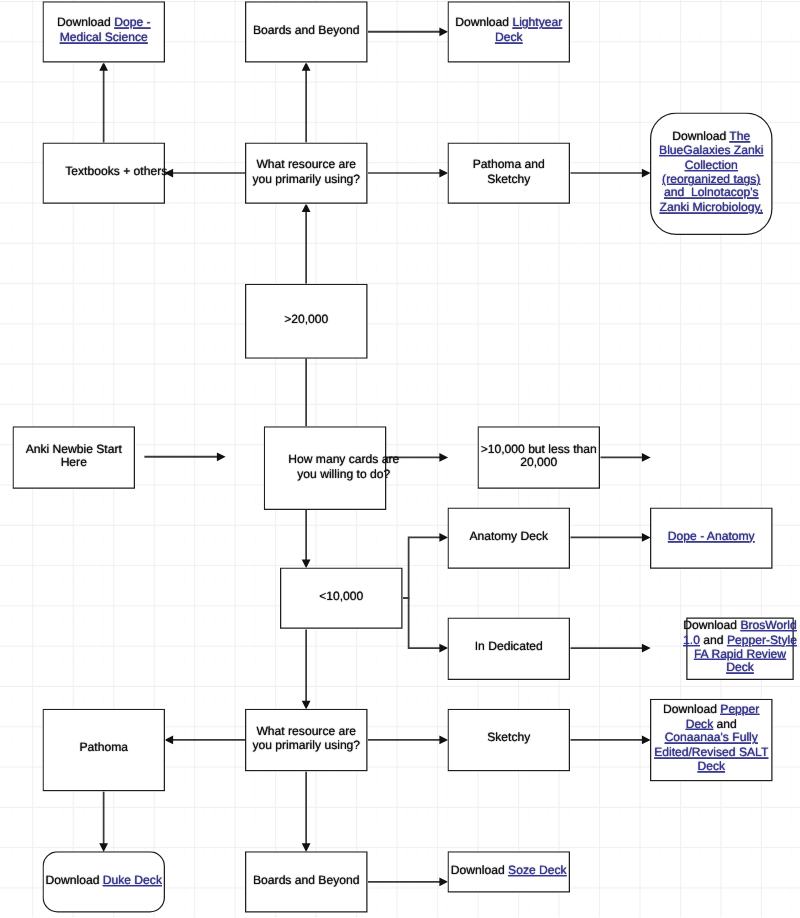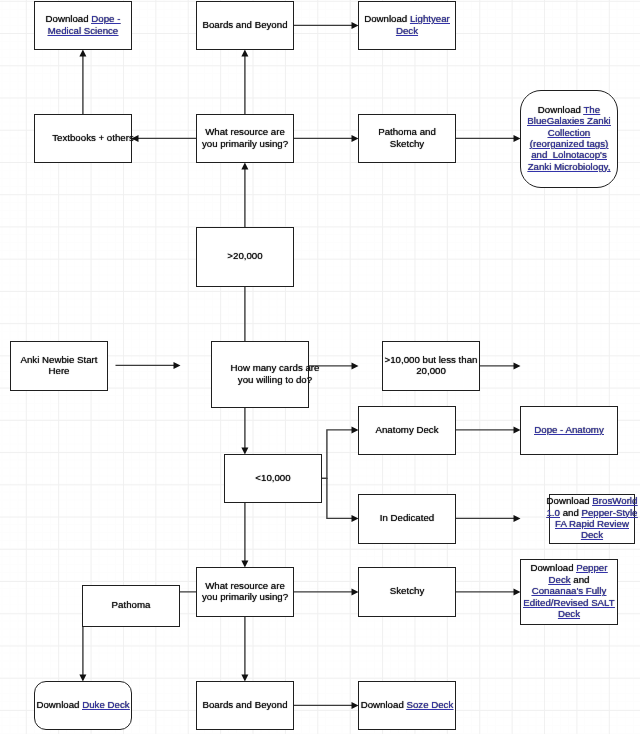--- a/index.html
+++ b/index.html
@@ -214,21 +214,21 @@
     </div>
   </div>
   <div class="node" style="left: 520px; top: 494px; width: 86px; height: 50px; margin-left: 29px;">
     <div class="txt">
       <div class="ln"><span class="pt">Download </span><span class="lk">BrosWorld</span></div>
       <div class="ln"><span class="lk">1.0</span><span class="pt"> and </span><span class="lk">Pepper-Style</span></div>
       <div class="ln"><span class="lk">FA Rapid Review</span></div>
       <div class="ln"><span class="lk">Deck</span></div>
     </div>
   </div>
-  <div class="node" style="left: 34px; top: 585px; width: 98px; height: 42px; margin-left: 48px;">
+  <div class="node" style="left: 34px; top: 567px; width: 98px; height: 66px;">
     <div class="txt">
       <div class="ln"><span class="pt">Pathoma</span></div>
     </div>
   </div>
   <div class="node" style="left: 196px; top: 567px; width: 98px; height: 50px;">
     <div class="txt">
       <div class="ln"><span class="pt">What resource are</span></div>
       <div class="ln"><span class="pt">you primarily using?</span></div>
     </div>
   </div>
@@ -249,18 +249,18 @@
   <div class="node" style="left: 34px; top: 681px; width: 98px; height: 49px; border-radius: 12px;">
     <div class="txt">
       <div class="ln"><span class="pt">Download </span><span class="lk">Duke Deck</span></div>
     </div>
   </div>
   <div class="node" style="left: 196px; top: 681px; width: 98px; height: 49px;">
     <div class="txt">
       <div class="ln"><span class="pt">Boards and Beyond</span></div>
     </div>
   </div>
-  <div class="node" style="left: 358px; top: 681px; width: 98px; height: 49px;">
+  <div class="node" style="left: 358px; top: 681px; width: 98px; height: 33px;">
     <div class="txt">
       <div class="ln"><span class="pt">Download </span><span class="lk">Soze Deck</span></div>
     </div>
   </div>
 </div>
 
 </body></html>

